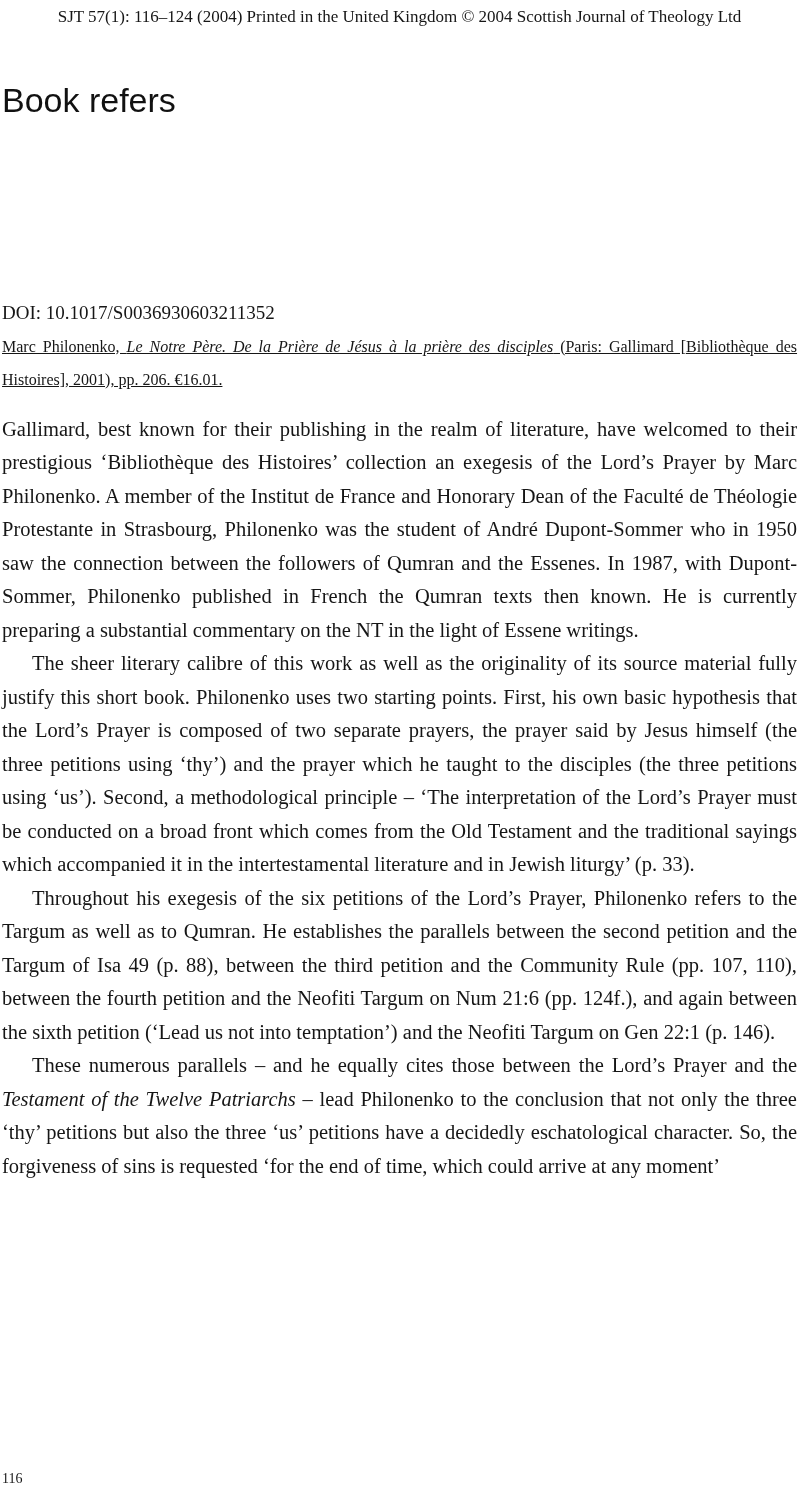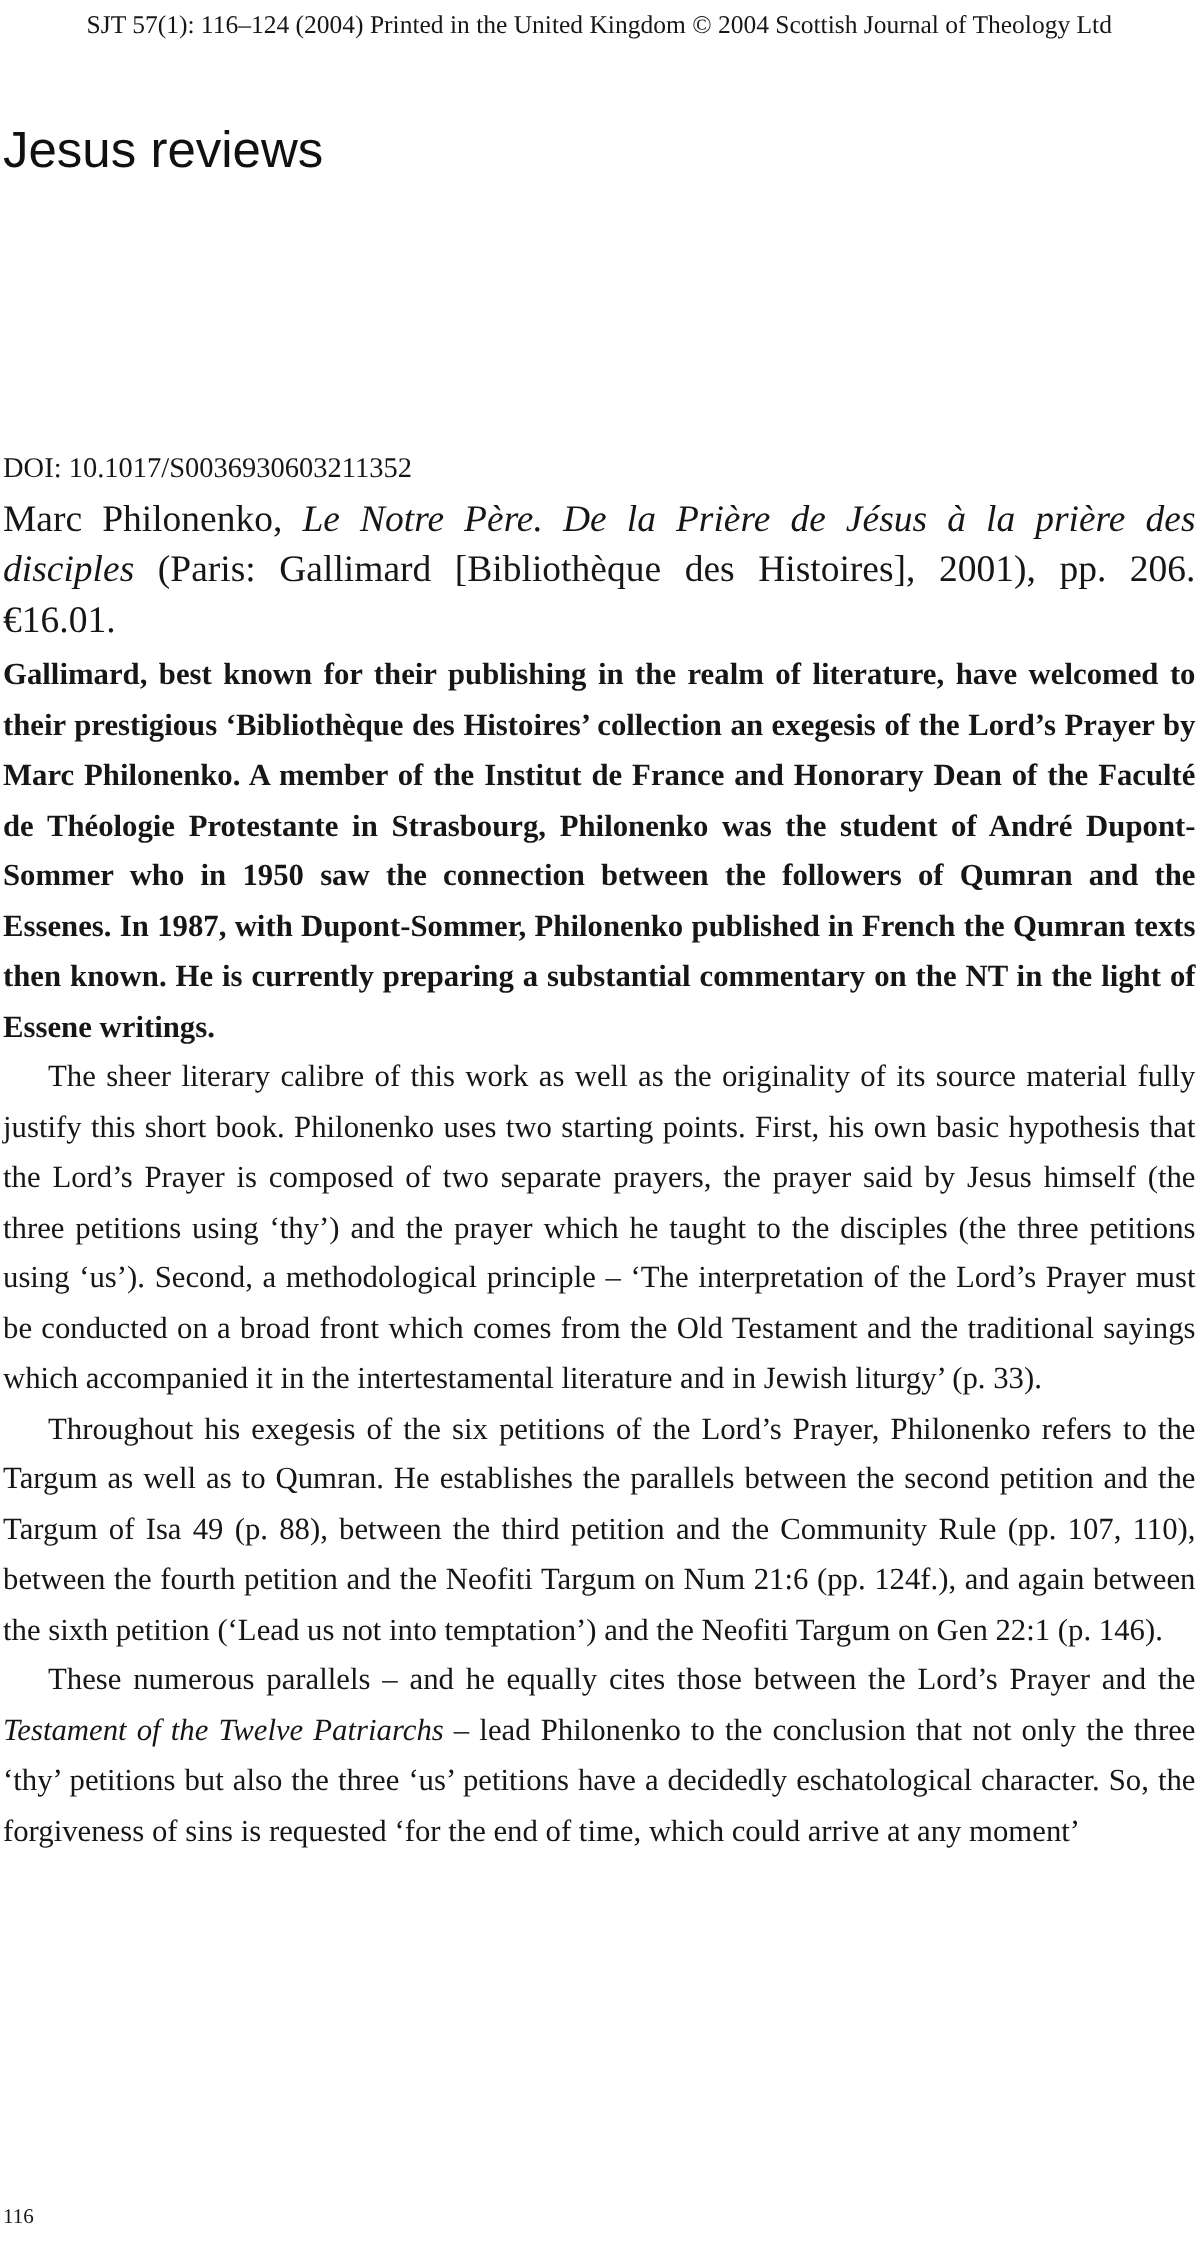--- a/index.html
+++ b/index.html
@@ -32,51 +32,52 @@
     margin: 54px 0 0 0;
     color: #111111;
   }
   .doi-line {
     margin-top: 178px;
     font-size: 19px;
     line-height: 33.5px;
   }
   .citation {
     margin: 0;
-    font-size: 25px;
+    font-size: 16px;
     line-height: 33.5px;
     text-align: justify;
+    text-decoration: underline;
   }
   .para {
     margin: 0;
     font-size: 20.5px;
     line-height: 33.5px;
     text-align: justify;
   }
-  .para.first { margin-top: 4px; font-weight: bold; }
+  .para.first { margin-top: 16px; }
   .para.indent { text-indent: 30px; }
   em { font-style: italic; }
   .page-footer {
     position: absolute;
     left: 2px;
     bottom: 10px;
     font-size: 14px;
     line-height: 20px;
   }
 </style>
 </head>
 <body>
 
 <div class="page">
 
   <header class="running-header">
     <span>SJT 57(1): 116–124 (2004) Printed in the United Kingdom © 2004 Scottish Journal of Theology Ltd</span>
   </header>
 
-  <h1 class="page-title">Jesus reviews</h1>
+  <h1 class="page-title">Book refers</h1>
 
   <div class="doi-line">DOI: 10.1017/S0036930603211352</div>
 
   <p class="citation"><span>Marc Philonenko, </span><em>Le Notre Père. De la Prière de Jésus à la prière des disciples</em><span> (Paris: Gallimard [Bibliothèque des Histoires], 2001), pp. 206. €16.01.</span></p>
 
   <div class="body-text">
     <p class="para first"><span>Gallimard, best known for their publishing in the realm of literature, have welcomed to their prestigious ‘Bibliothèque des Histoires’ collection an exegesis of the Lord’s Prayer by Marc Philonenko. A member of the Institut de France and Honorary Dean of the Faculté de Théologie Protestante in Strasbourg, Philonenko was the student of André Dupont-Sommer who in 1950 saw the connection between the followers of Qumran and the Essenes. In 1987, with Dupont-Sommer, Philonenko published in French the Qumran texts then known. He is currently preparing a substantial commentary on the NT in the light of Essene writings.</span></p>
     <p class="para indent"><span>The sheer literary calibre of this work as well as the originality of its source material fully justify this short book. Philonenko uses two starting points. First, his own basic hypothesis that the Lord’s Prayer is composed of two separate prayers, the prayer said by Jesus himself (the three petitions using ‘thy’) and the prayer which he taught to the disciples (the three petitions using ‘us’). Second, a methodological principle – ‘The interpretation of the Lord’s Prayer must be conducted on a broad front which comes from the Old Testament and the traditional sayings which accompanied it in the intertestamental literature and in Jewish liturgy’ (p. 33).</span></p>
     <p class="para indent"><span>Throughout his exegesis of the six petitions of the Lord’s Prayer, Philonenko refers to the Targum as well as to Qumran. He establishes the parallels between the second petition and the Targum of Isa 49 (p. 88), between the third petition and the Community Rule (pp. 107, 110), between the fourth petition and the Neofiti Targum on Num 21:6 (pp. 124f.), and again between the sixth petition (‘Lead us not into temptation’) and the Neofiti Targum on Gen 22:1 (p. 146).</span></p>
     <p class="para indent"><span>These numerous parallels – and he equally cites those between the Lord’s Prayer and the </span><em>Testament of the Twelve Patriarchs</em><span> – lead Philonenko to the conclusion that not only the three ‘thy’ petitions but also the three ‘us’ petitions have a decidedly eschatological character. So, the forgiveness of sins is requested ‘for the end of time, which could arrive at any moment’</span></p>

